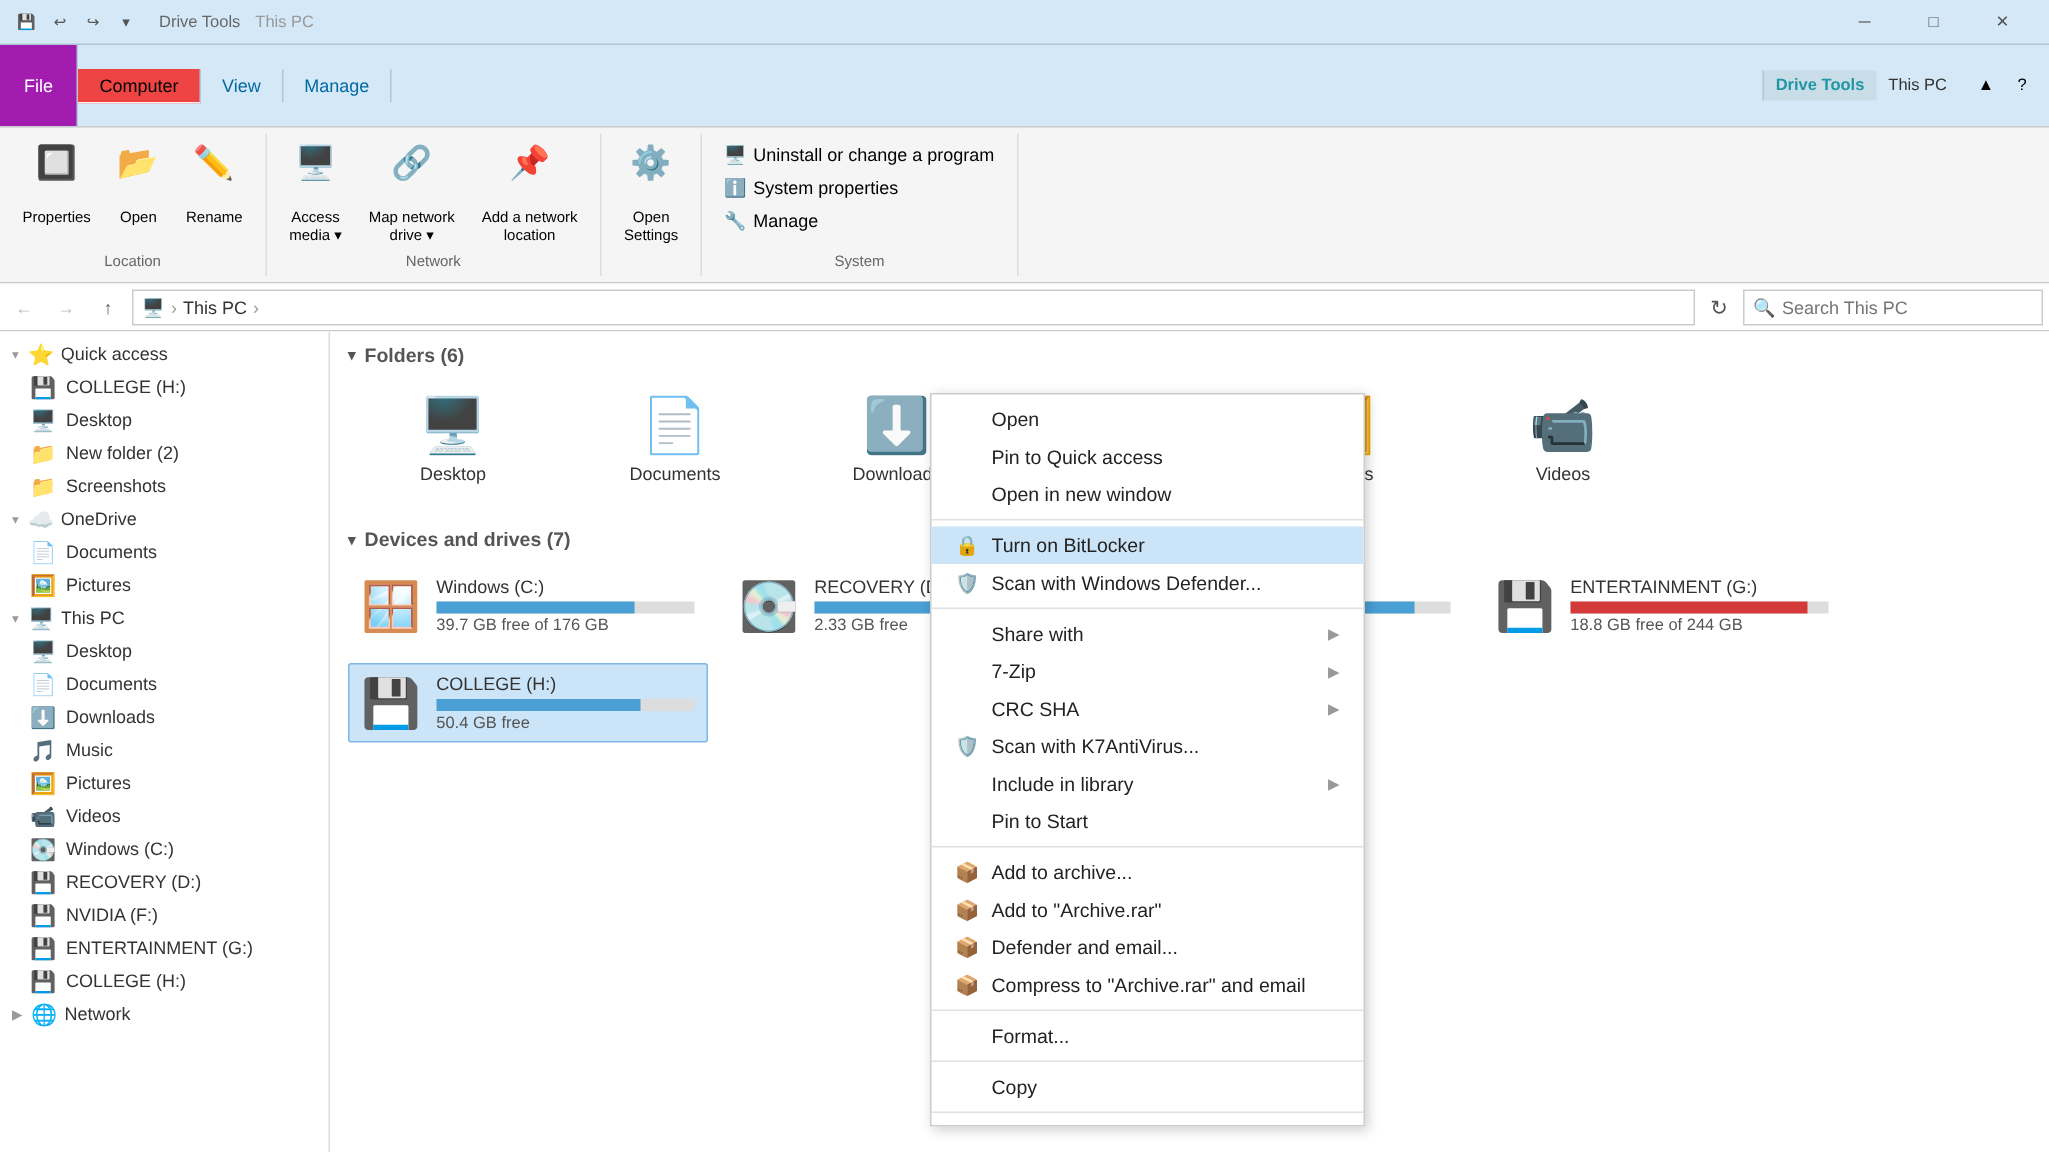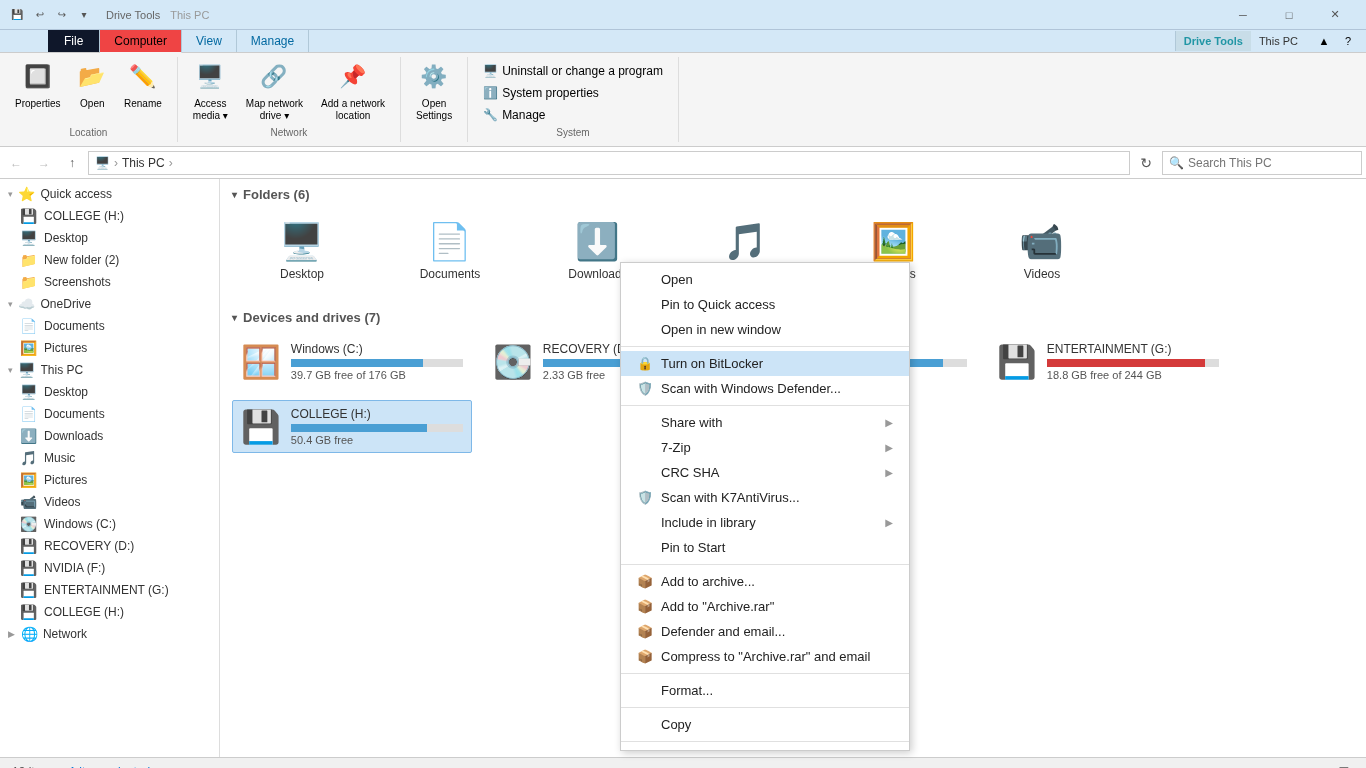--- a/index.html
+++ b/index.html
@@ -14,28 +14,28 @@
     .title-bar-left { display: flex; align-items: center; gap: 6px; }
     .title-bar-controls { display: flex; gap: 0; }
     .title-bar-btn { width: 46px; height: 30px; display: flex; align-items: center; justify-content: center; cursor: pointer; font-size: 11px; color: #555; background: transparent; border: none; }
     .quick-access-bar { display: flex; align-items: center; gap: 2px; }
     .qa-btn { width: 20px; height: 20px; display: flex; align-items: center; justify-content: center; cursor: pointer; font-size: 10px; color: #555; border: 1px solid transparent; }
 
     
     .ribbon { background: #f5f5f5; border-bottom: 1px solid #ccc; }
     .ribbon-tab { padding: 4px 14px; font-size: 12px; cursor: pointer; color: #0369a1; border-right: 1px solid #b0c8d8; }
     .ribbon-tab.active { background: #ef4444; color: #000; border-bottom: 1px solid #f5f5f5; margin-bottom: -1px; }
-    .ribbon-tab.file { background: #0f172a; color: white; padding: 4px 16px; margin-left: 48px; }
+    .ribbon-tab.file { background: #a21caf; color: white; padding: 20px 16px; }
     .ribbon-content { display: flex; padding: 4px 0; }
     .ribbon-group { display: flex; flex-direction: column; border-right: 1px solid #ddd; padding: 4px 8px; align-items: center; }
     .ribbon-group-items { display: flex; gap: 4px; align-items: flex-start; flex: 1; }
     .ribbon-group-label { font-size: 10px; color: #666; margin-top: 2px; text-align: center; width: 100%; }
     .ribbon-btn { display: flex; flex-direction: column; align-items: center; padding: 2px 6px; cursor: pointer; border: 1px solid transparent; border-radius: 2px; min-width: 40px; }
     .ribbon-btn-icon { font-size: 22px; }
-    .ribbon-btn-label { font-size: 10px; text-align: center; line-height: 1.2; margin-top: 8px; }
+    .ribbon-btn-label { font-size: 10px; text-align: center; line-height: 1.2; margin-top: 18px; }
     .ribbon-btn-small { display: flex; flex-direction: row; align-items: center; padding: 2px 6px; cursor: pointer; border: 1px solid transparent; border-radius: 2px; gap: 4px; }
 
     
     .address-bar {
       display: flex; align-items: center; height: 32px; background: white;
       border-bottom: 1px solid #ccc; padding: 0 4px; gap: 4px;
     }
     .nav-btn { width: 24px; height: 24px; display: flex; align-items: center; justify-content: center; cursor: pointer; color: #555; border: 1px solid transparent; border-radius: 2px; font-size: 12px; }
     .nav-btn.disabled { color: #bbb; cursor: default; }
     .breadcrumb-bar { flex: 1; display: flex; align-items: center; height: 24px; border: 1px solid #ccc; background: white; padding: 0 6px; gap: 2px; font-size: 12px; }

